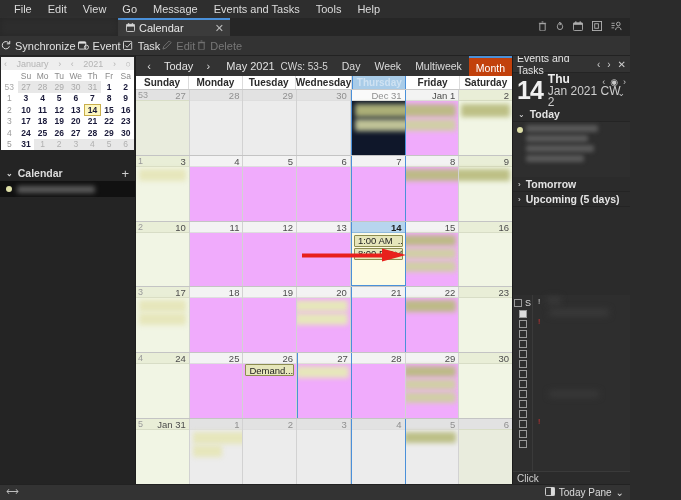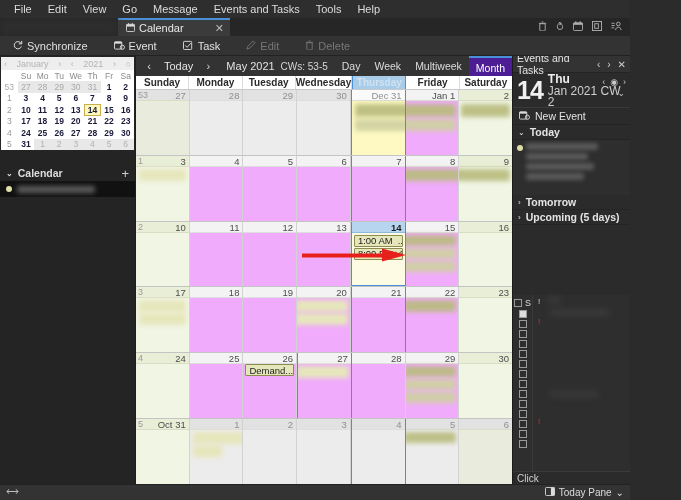--- a/index.html
+++ b/index.html
@@ -23,21 +23,21 @@
   .tab { height:18px; background:#3b3b3b; display:flex; align-items:center; gap:4px; padding:0 6px 0 8px;
          border-top:2px solid #4a90d9; font-size:11px; color:#e8e8e8; min-width:112px; }
   .tab .tclose { margin-left:auto; padding-left:12px; color:#b9b9b9; font-size:11px; }
   .tabspacer { flex:1; height:18px; background:#262626; }
   .tbicons { position:absolute; right:4px; top:0; height:18px; display:flex; align-items:center; gap:9px; padding-right:4px; }
   .tbicons span { font-size:10px; color:#c8c8c8; opacity:.85; }
 
   
   .toolbar { height:20px; background:#333; display:flex; align-items:center; flex:0 0 20px;
              border-bottom:1px solid #222; position:relative; }
-  .tbtn { display:flex; align-items:center; gap:4px; padding:0 13px; height:20px; font-size:11px; color:#e0e0e0; }
+  .tbtn { display:flex; align-items:center; gap:4px; padding:0 1px; height:20px; font-size:11px; color:#e0e0e0; }
   .tbtn.dim { color:#777; }
 
   
   .body { flex:1; display:flex; min-height:0; }
 
   
   .leftpane { width:135px; background:#242424; display:flex; flex-direction:column; flex:0 0 135px; }
   .minical { background:#fff; color:#333; margin:1px 1px 0 1px; }
   .mcheader { background:#eee; color:#b4b4b4; height:13px; display:flex; align-items:center; justify-content:space-between;
               padding:0 3px; font-size:9px; filter:blur(.6px); }
@@ -61,21 +61,21 @@
 
   
   .calpane { flex:1; display:flex; flex-direction:column; min-width:0; background:#fff; border-left:1px solid #1d1d1d; }
   .calnav { height:20px; background:#333; display:flex; align-items:center; gap:0; flex:0 0 20px; padding-left:4px; }
   .navarrow { width:18px; text-align:center; color:#d8d8d8; font-size:11px; }
   .navtoday { font-size:11px; color:#e2e2e2; padding:0 6px; }
   .navmonth { font-size:11px; color:#e2e2e2; padding-left:9px; }
   .navright { margin-left:auto; display:flex; align-items:center; height:20px; }
   .cws { font-size:10px; color:#d6d6d6; padding-right:7px; }
   .viewbtn { font-size:10.5px; color:#dcdcdc; padding:0 7px; height:20px; line-height:20px; }
-  .viewbtn.active { background:#4c1d95; color:#fff; border-top:2px solid #4a90d9; }
+  .viewbtn.active { background:#c2410c; color:#fff; border-top:2px solid #4a90d9; }
 
   .dayhdrs { display:flex; height:14px; flex:0 0 14px; background:#fff; border-bottom:1px solid #c9c9c9; }
   .dayhdr { flex:1; text-align:center; font-size:10px; color:#2b2b2b; font-weight:bold; line-height:14px;
             border-right:1px solid #dcdcdc; }
   .dayhdr:last-child { border-right:none; }
   .dayhdr.sel { background:#a9cce8; color:#cfe2f2; border-left:1px solid #4a90d9; border-right:1px solid #4a90d9; }
 
   .grid { flex:1; display:flex; flex-direction:column; min-height:0; }
   .wkrow { flex:1; display:flex; min-height:0; border-bottom:1px solid #c4c4c4; position:relative; }
   .wkrow:last-child { border-bottom:none; }
@@ -405,21 +405,21 @@
             <span class="dnum">28</span>
           </div>
           <div class="cell offmonth">
             <div class="daybar"></div>
             <span class="dnum">29</span>
           </div>
           <div class="cell offmonth">
             <div class="daybar"></div>
             <span class="dnum">30</span>
           </div>
-          <div class="cell offmonth" style="border-left:1px solid #4a90d9;border-right:1px solid #4a90d9;background:#fef9c3">
+          <div class="cell offmonth" style="border-left:1px solid #4a90d9;border-right:1px solid #4a90d9;background:#0f172a">
             <div class="daybar" style="background:#fafafa"></div>
             <span class="dnum">Dec 31</span>
             <div class="evblur" style="left:3px;right:-40px;top:14px;height:13px;"></div>
             <div class="evblur pale" style="left:3px;right:-40px;top:29px;height:12px;"></div>
           </div>
           <div class="cell">
             <div class="daybar"></div>
             <span class="dnum">Jan 1</span>
             <div class="evblur" style="left:-4px;right:2px;top:14px;height:13px;"></div>
             <div class="evblur pale" style="left:-4px;right:2px;top:29px;height:12px;"></div>
@@ -584,21 +584,21 @@
           <div class="cell weekend">
             <div class="daybar"></div>
             <span class="dnum">30</span>
           </div>
         </div>
 
         <div class="wkrow">
           <div class="cell weekend">
             <div class="daybar"></div>
             <span class="wknum">5</span>
-            <span class="dnum">Oct 31</span>
+            <span class="dnum">Jan 31</span>
           </div>
           <div class="cell offmonth">
             <div class="daybar"></div>
             <span class="dnum">1</span>
             <div class="ev blur" style="top:13px;left:3px;right:-30px;"></div>
             <div class="ev blur" style="top:26px;left:3px;right:20px;"></div>
           </div>
           <div class="cell offmonth">
             <div class="daybar"></div>
             <span class="dnum">2</span>
@@ -642,30 +642,20 @@
           <div class="dsub">Jan 2021  CW 2</div>
         </span>
         <span class="mini">
           <span>‹</span>
           <span>◉</span>
           <span>›</span>
         </span>
         <span class="chev">⌄</span>
       </div>
 
-      <div class="newevent">
-        <span>
-          <svg width="11" height="10" viewBox="0 0 12 11">
-              <rect x="0.5" y="2" width="8" height="8" rx="1" fill="none" stroke="#dcdcdc"></rect>
-              <rect x="0.5" y="2" width="8" height="2" fill="#dcdcdc"></rect>
-              <circle cx="9.2" cy="8" r="2.3" fill="none" stroke="#dcdcdc"></circle>
-            </svg>
-        </span>
-        <span>New Event</span>
-      </div>
 
       <div class="sect">
         <span class="tw">⌄</span>
         <span>Today</span>
       </div>
       <div class="todaybody">
         <span class="tdot"></span>
         <div class="tlines">
           <div class="tline" style="width:72px"></div>
           <div class="tline" style="width:62px"></div>

